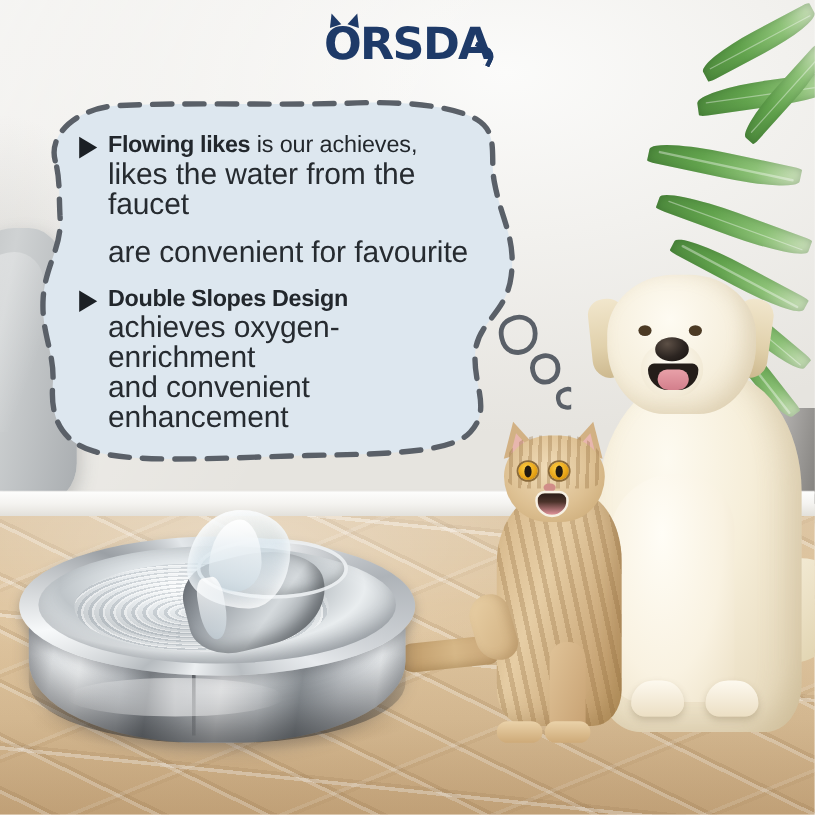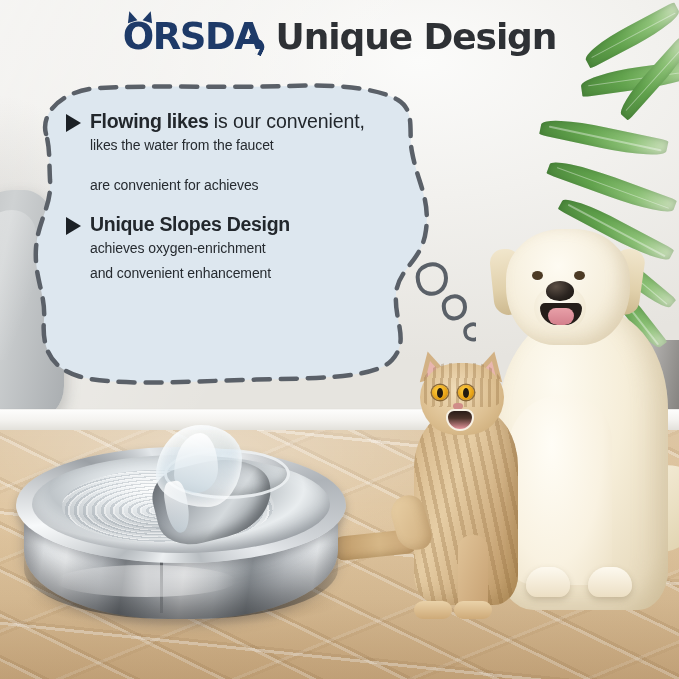--- a/index.html
+++ b/index.html
@@ -340,21 +340,21 @@
   .tri{
     flex:0 0 auto;margin-right:9px;margin-top:4px;
     width:0;height:0;border-top:9px solid transparent;border-bottom:9px solid transparent;
     border-left:15px solid #1b2025;
   }
   .grp{margin-bottom:15px;}
   .grp:last-child{margin-bottom:0;}
   .hdr-row{display:flex;align-items:flex-start;}
   .hdr-txt{font-size:19.5px;font-weight:bold;line-height:23px;letter-spacing:-.3px;}
   .hdr-txt .lite{font-weight:normal;letter-spacing:-.1px;}
-  .sub-txt{margin-left:24px;font-size:14px;font-weight:normal;line-height:25px;letter-spacing:-.1px;color:#262b30;}
+  .sub-txt{margin-left:24px;font-size:25px;font-weight:normal;line-height:25px;letter-spacing:-.1px;color:#262b30;}
 
   
   .header{
     position:absolute;left:0;top:8px;width:679px;height:56px;
     display:flex;align-items:center;justify-content:center;gap:14px;
   }
   .logo{position:relative;display:flex;align-items:center;}
   .logo-txt{
     font-size:37px;font-weight:bold;color:#1e3a68;letter-spacing:-1.4px;
     font-family:"DejaVu Sans","Liberation Sans",sans-serif;
@@ -497,44 +497,43 @@
       <path d="M416,196 c12,-8 24,-2 24,10 c0,11 -9,18 -19,15 c-9,-3 -13,-19 -5,-25 Z" fill="none" stroke="#5a6068" stroke-width="4"></path>
       <path d="M441,227 c9,-6 18,-1 18,8 c0,8 -7,13 -14,11 c-7,-2 -10,-14 -4,-19 Z" fill="none" stroke="#5a6068" stroke-width="4"></path>
       <path d="M462,254 c6,-4 12,-1 12,6 c0,6 -5,9 -10,7 c-5,-1 -7,-10 -2,-13 Z" fill="none" stroke="#5a6068" stroke-width="3.6"></path>
     </svg>
 
     <div class="bubble-text">
 
       <div class="grp">
         <div class="hdr-row">
           <span class="tri"></span>
-          <span class="hdr-txt"><span>Flowing likes</span><span class="lite"> is our convenient,</span></span>
+          <span class="hdr-txt"><span>Flowing likes</span><span class="lite"> is our achieves,</span></span>
         </div>
         <div class="sub-txt">likes the water from the faucet</div>
       </div>
 
       <div class="grp">
-        <div class="sub-txt">are convenient for achieves</div>
+        <div class="sub-txt">are convenient for favourite</div>
       </div>
 
       <div class="grp">
         <div class="hdr-row">
           <span class="tri"></span>
-          <span class="hdr-txt"><span>Unique Slopes Design</span><span class="lite"></span></span>
+          <span class="hdr-txt"><span>Double Slopes Design</span><span class="lite"></span></span>
         </div>
         <div class="sub-txt" style="white-space:pre-line">achieves oxygen-enrichment
 and convenient enhancement</div>
       </div>
 
     </div>
   </div>
 
   <div class="header">
     <div class="logo">
       <span class="ear l"></span>
       <span class="ear r"></span>
       <span class="logo-txt">ORSDA</span>
       <span class="tail"></span>
     </div>
-    <div class="title">Unique Design</div>
   </div>
 
 </div>
 
 </body></html>

